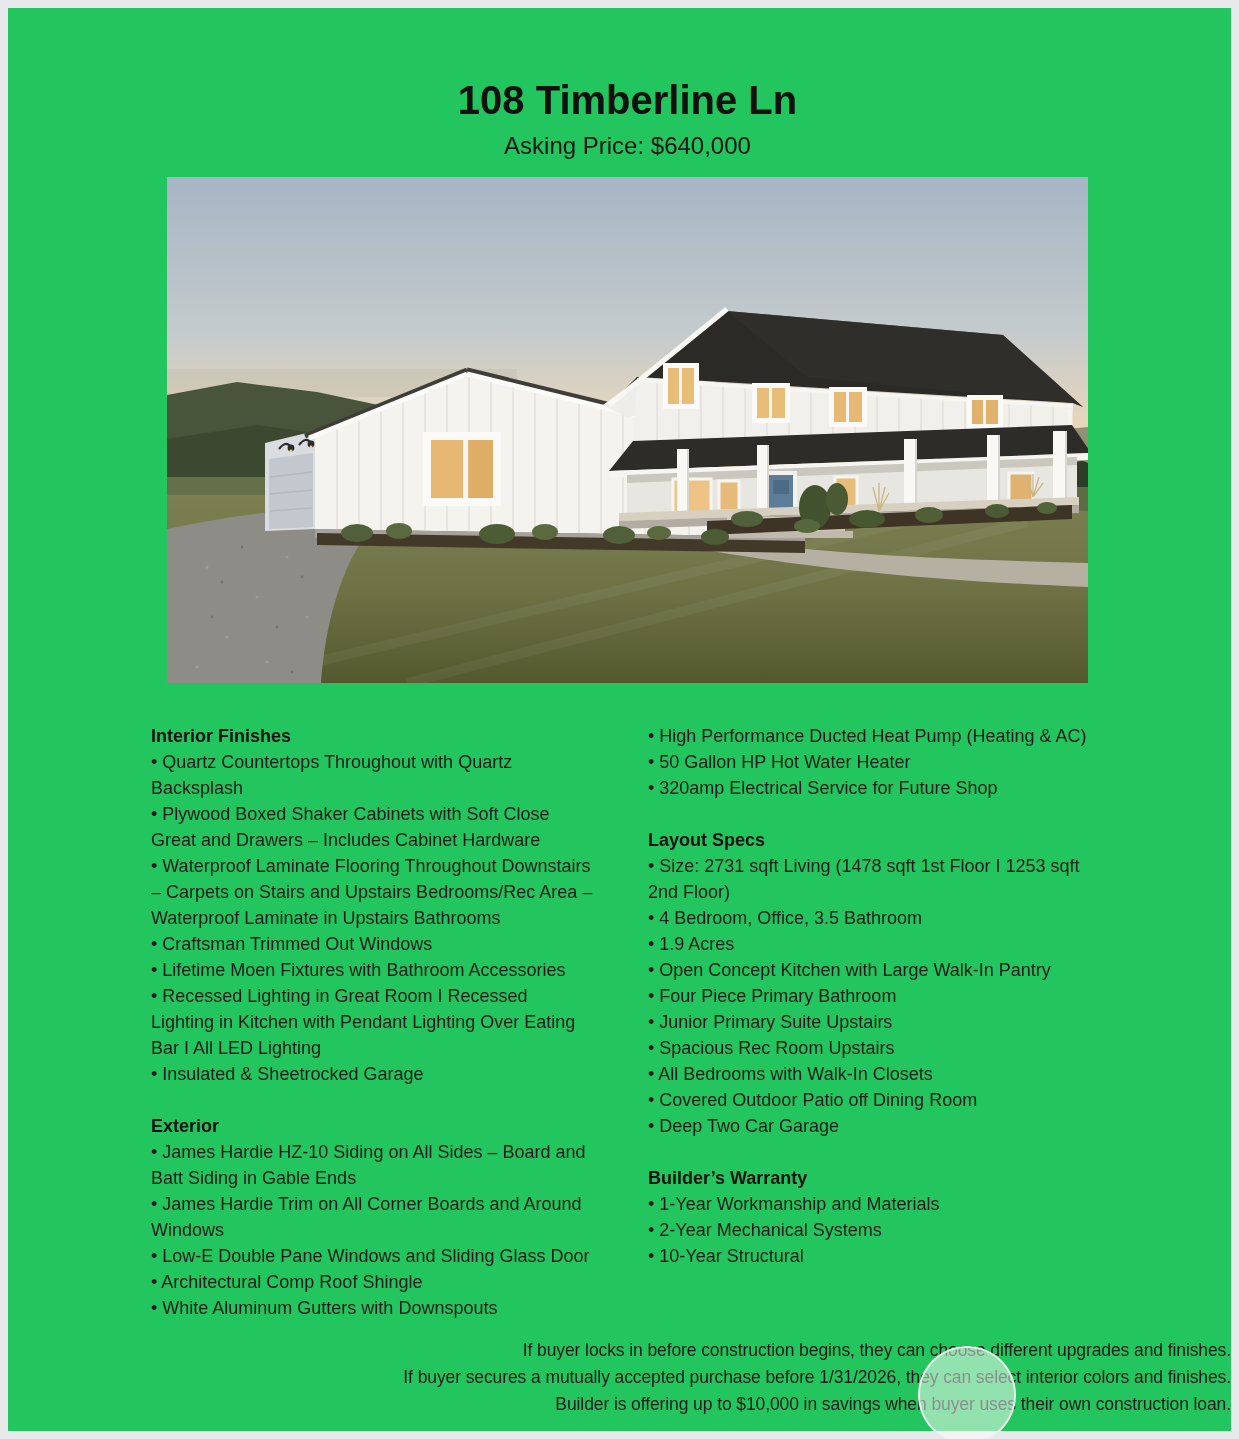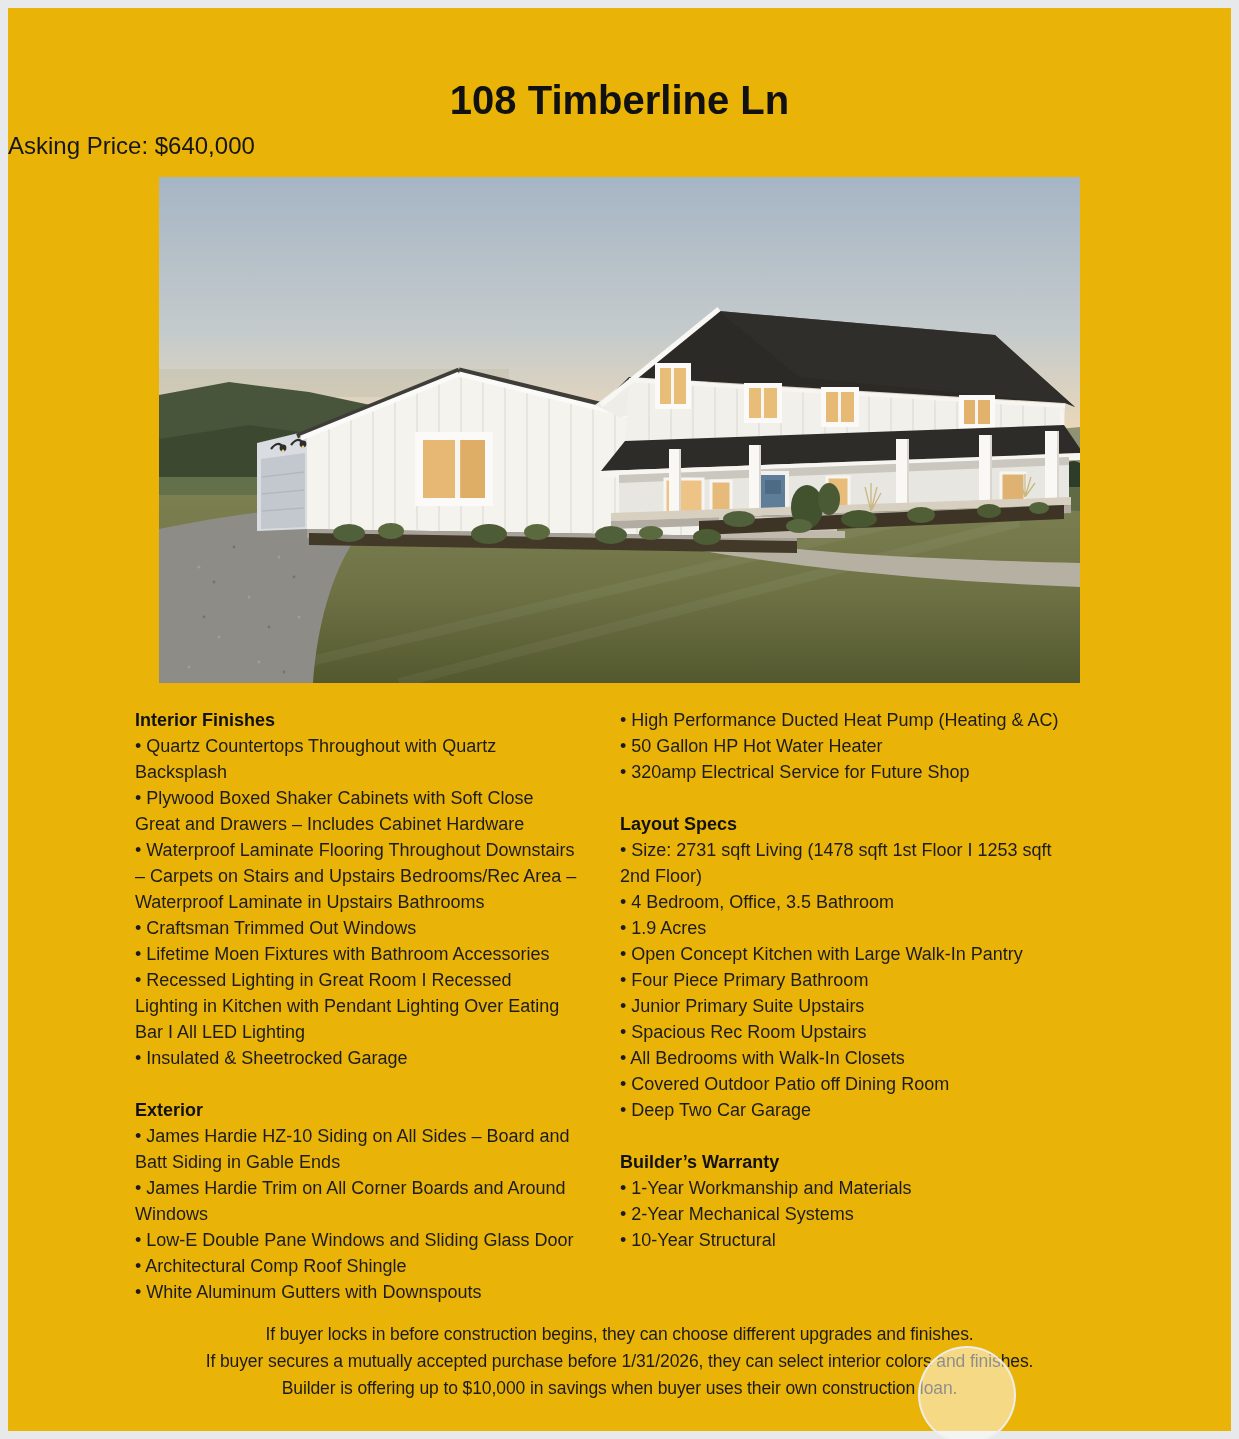--- a/index.html
+++ b/index.html
@@ -1,30 +1,30 @@
 <!DOCTYPE html>
 <html><head>
 <meta charset="utf-8">
 <style>
   html,body{margin:0;padding:0;background:#e8e9ea;}
   .canvas{position:relative;width:1239px;height:1439px;background:#e8e9ea;overflow:hidden;
           font-family:"Liberation Sans","DejaVu Sans",sans-serif;color:#1c1c1c;}
-  .page{position:absolute;left:8px;top:8px;right:8px;bottom:8px;background:#eab308;}
+  .page{position:absolute;left:8px;top:8px;right:8px;bottom:8px;background:#22c55e;padding-left:16px;}
   .title{margin:0;padding-top:70px;text-align:center;font-size:40px;font-weight:700;color:#111;}
-  .subtitle{margin:9px 0 13px 0;text-align:left;font-size:24px;font-weight:400;color:#161616;}
+  .subtitle{margin:9px 0 13px 0;text-align:center;font-size:24px;font-weight:400;color:#161616;}
   .photo-wrap{width:921px;height:506px;margin:17px auto 0 auto;position:relative;}
   .photo-wrap svg{display:block;}
-  .cols{display:flex;margin:24px 0 0 127px;width:975px;}
+  .cols{display:flex;margin:40px 0 0 127px;width:975px;gap:12px;}
   .col-left{width:472px;margin-right:13px;flex:none;}
   .col-right{width:486px;flex:none;}
   .section{margin:0;}
   .section + .section{margin-top:26px;}
   .section h3{margin:0;font-size:18px;line-height:26px;font-weight:700;color:#111;}
   .bullet-item{font-size:18px;line-height:26px;white-space:pre-line;color:#1c1c1c;}
-  .footer{margin-top:16px;text-align:center;font-size:17.5px;line-height:27px;color:#1b1b1b;letter-spacing:-0.1px;}
+  .footer{margin-top:16px;text-align:right;font-size:17.5px;line-height:27px;color:#1b1b1b;letter-spacing:-0.1px;}
   .watermark{position:absolute;left:910px;top:1338px;width:94px;height:94px;border-radius:50%;
              background:rgba(255,255,255,0.5);border:2px solid rgba(238,238,238,0.95);pointer-events:none;}
 </style>
 </head>
 <body>
 
 <div class="canvas">
   <div class="page">
 
     <h1 class="title">108 Timberline Ln</h1>

